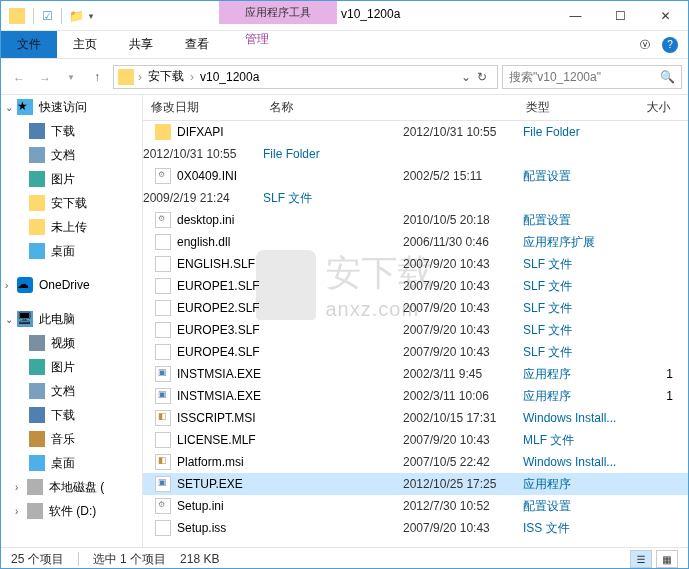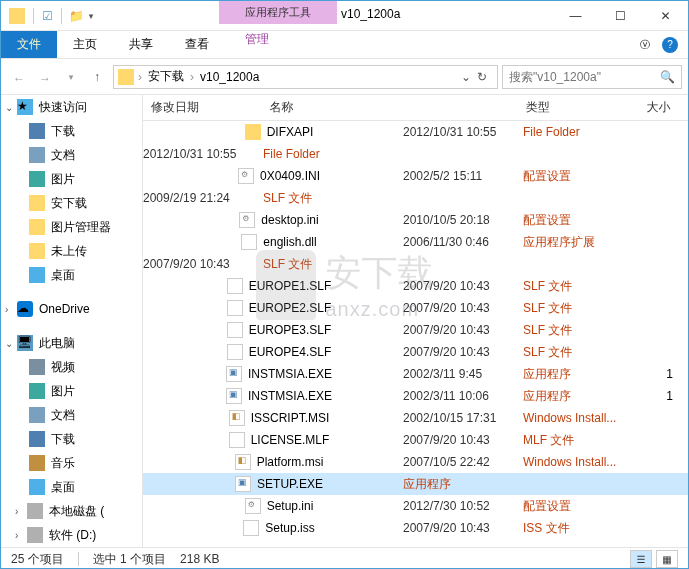--- a/index.html
+++ b/index.html
@@ -9,21 +9,21 @@
 .tb-icons { display: flex; align-items: center; gap: 4px; padding: 0 8px; }
 .tb-icon { width: 16px; height: 16px; display: inline-block; }
 .tb-sep { width: 1px; height: 16px; background: #ccc; margin: 0 4px; }
 .tb-ribbon-tool { background: #e6b3e6; color: #333; padding: 4px 26px; font-size: 11px; position: absolute; left: 218px; top: 0; }
 .tb-title { position: absolute; left: 340px; top: 6px; font-size: 12px; }
 .tb-controls { margin-left: auto; display: flex; }
 .tb-btn { width: 45px; height: 30px; display: flex; align-items: center; justify-content: center; color: #333; }
 
 .ribbon { height: 28px; display: flex; align-items: stretch; border-bottom: 1px solid #e5e5e5; }
 .ribbon-tab { padding: 0 16px; display: flex; align-items: center; font-size: 12px; }
-.ribbon-tab.file { background: #1979ca; color: #fef9c3; }
+.ribbon-tab.file { background: #1979ca; color: #0f172a; }
 .ribbon-tab.manage { color: #a040a0; position: absolute; left: 232px; top: 30px; padding: 0 12px; }
 .ribbon-right { margin-left: auto; display: flex; align-items: center; padding: 0 10px; gap: 12px; }
 .help-icon { width: 16px; height: 16px; border-radius: 50%; background: #1979ca; color: #fff; display: flex; align-items: center; justify-content: center; font-size: 10px; }
 
 .navbar { height: 36px; display: flex; align-items: center; padding: 4px 6px; gap: 4px; border-bottom: 1px solid #e5e5e5; }
 .nav-arrows { display: flex; gap: 2px; align-items: center; }
 .nav-arrow { width: 24px; height: 24px; display: flex; align-items: center; justify-content: center; color: #999; }
 .nav-up { width: 24px; height: 24px; display: flex; align-items: center; justify-content: center; color: #555; }
 .breadcrumb { flex: 1; height: 24px; border: 1px solid #ccc; display: flex; align-items: center; padding: 0 4px; background: #fff; }
 .bc-icon { width: 16px; height: 16px; background: #ffd96e; margin-right: 4px; }
@@ -60,24 +60,24 @@
 .fh-col.name { width: 260px; }
 .fh-col.date { width: 120px; }
 .fh-col.type { width: 110px; }
 .fh-col.size { width: 50px; margin-left: 12px; }
 .file-body { overflow-y: auto; height: 426px; }
 .file-body::-webkit-scrollbar { width: 16px; }
 .file-body::-webkit-scrollbar-track { background: #f0f0f0; }
 .file-body::-webkit-scrollbar-thumb { background: #c0c0c0; }
 .file-row { display: flex; height: 22px; align-items: center; }
 .file-row.selected { background: #cce8ff; }
-.fr-name { width: 260px; display: flex; align-items: center; padding-left: 12px; justify-content: center; }
+.fr-name { width: 260px; display: flex; align-items: center; padding-left: 12px; }
 .fr-icon { width: 16px; height: 16px; margin-right: 6px; display: inline-block; }
 .fr-date { width: 120px; color: #333; }
-.fr-type { width: 110px; color: #c2410c; }
+.fr-type { width: 110px; color: #0369a1; }
 .fr-size { width: 40px; text-align: right; white-space: nowrap; }
 .icon-folder-y { background: #ffd96e; }
 .icon-ini { background: #fff; border: 1px solid #ccc; position: relative; }
 .icon-ini::after { content: "⚙"; position: absolute; font-size: 8px; color: #888; left: 2px; top: 1px; }
 .icon-file { background: #fff; border: 1px solid #ccc; }
 .icon-exe { background: #fff; border: 1px solid #ccc; position: relative; }
 .icon-exe::after { content: "▣"; position: absolute; font-size: 9px; left: 2px; top: 0; color: #5080b0; }
 .icon-msi { background: #fff; border: 1px solid #ccc; position: relative; }
 .icon-msi::after { content: "◧"; position: absolute; font-size: 9px; left: 2px; top: 0; color: #c09040; }
 
@@ -169,24 +169,20 @@
       <div class="tree-item l2">
           <span class="tree-icon icon-pictures"></span>
           <span>图片</span>
         </div>
       <div class="tree-item l2">
           <span class="tree-icon icon-folder-y"></span>
           <span>安下载</span>
         </div>
       <div class="tree-item l2">
           <span class="tree-icon icon-folder-y"></span>
-          <span>图片管理器</span>
-        </div>
-      <div class="tree-item l2">
-          <span class="tree-icon icon-folder-y"></span>
           <span>未上传</span>
         </div>
       <div class="tree-item l2">
           <span class="tree-icon icon-desktop"></span>
           <span>桌面</span>
         </div>
       <div style="height:10px"></div>
       <div class="tree-item">
           <span class="tree-chevron">›</span>
           <span class="tree-icon icon-onedrive">☁</span>
@@ -283,20 +279,24 @@
         <div class="file-row">
           <div class="fr-name">
             <span class="fr-icon icon-file"></span>
             <span>english.dll</span>
           </div>
           <div class="fr-date">2006/11/30 0:46</div>
           <div class="fr-type">应用程序扩展</div>
           <div class="fr-size"></div>
         </div>
         <div class="file-row">
+          <div class="fr-name">
+            <span class="fr-icon icon-file"></span>
+            <span>ENGLISH.SLF</span>
+          </div>
           <div class="fr-date">2007/9/20 10:43</div>
           <div class="fr-type">SLF 文件</div>
           <div class="fr-size"></div>
         </div>
         <div class="file-row">
           <div class="fr-name">
             <span class="fr-icon icon-file"></span>
             <span>EUROPE1.SLF</span>
           </div>
           <div class="fr-date">2007/9/20 10:43</div>
@@ -373,20 +373,21 @@
           </div>
           <div class="fr-date">2007/10/5 22:42</div>
           <div class="fr-type">Windows Install...</div>
           <div class="fr-size"></div>
         </div>
         <div class="file-row selected">
           <div class="fr-name">
             <span class="fr-icon icon-exe"></span>
             <span>SETUP.EXE</span>
           </div>
+          <div class="fr-date">2012/10/25 17:25</div>
           <div class="fr-type">应用程序</div>
           <div class="fr-size"></div>
         </div>
         <div class="file-row">
           <div class="fr-name">
             <span class="fr-icon icon-ini"></span>
             <span>Setup.ini</span>
           </div>
           <div class="fr-date">2012/7/30 10:52</div>
           <div class="fr-type">配置设置</div>

